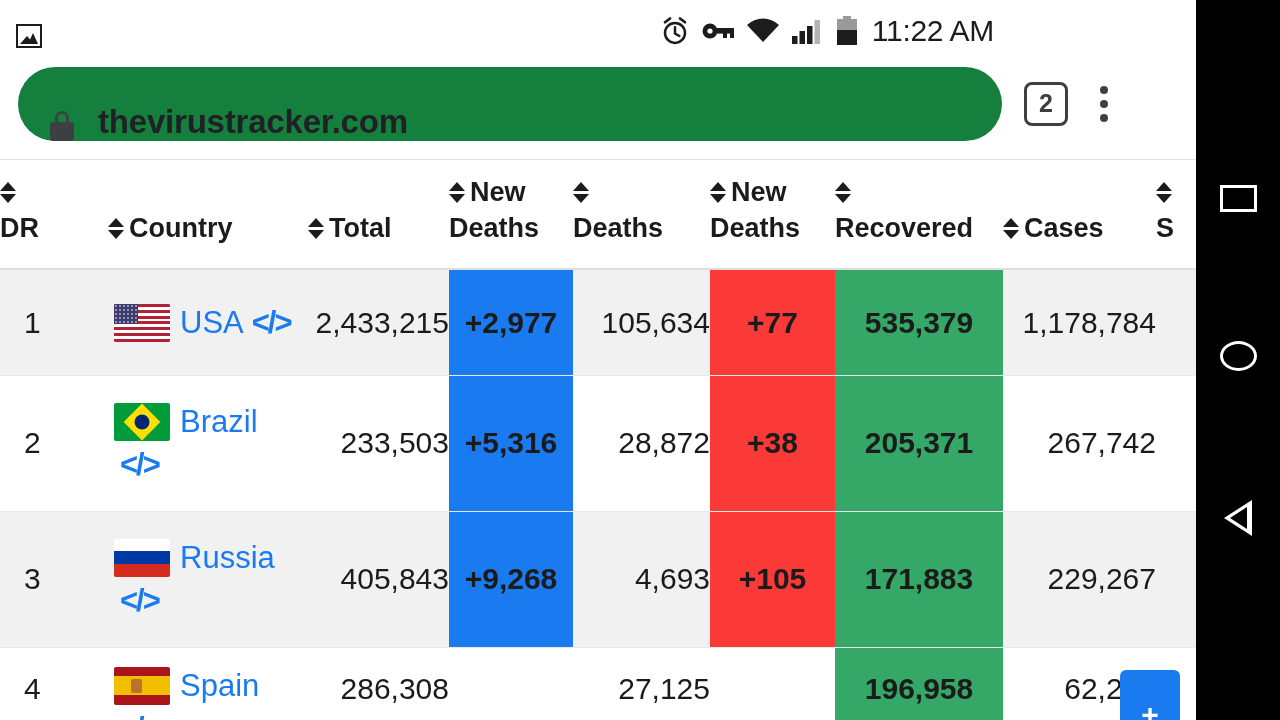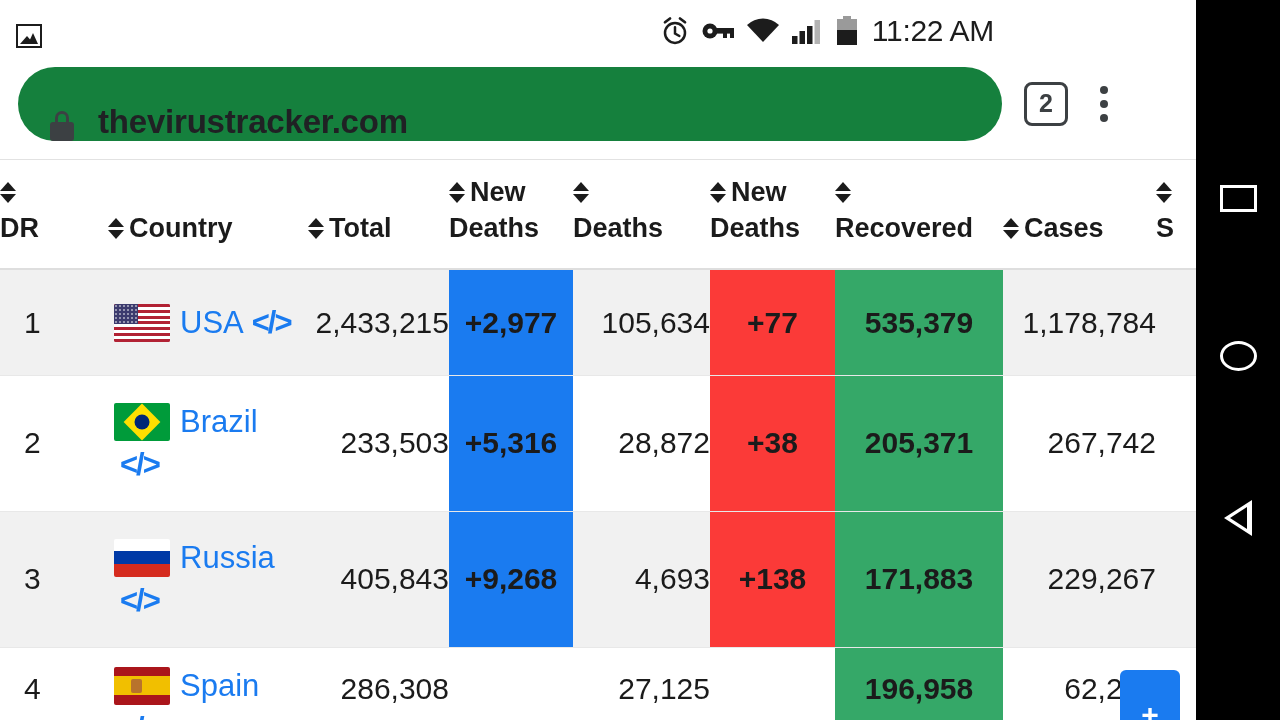--- a/index.html
+++ b/index.html
@@ -364,21 +364,21 @@
             <span class="country-cell">
               <span class="flag flag-russia">
                 <span class="w"></span><span class="b"></span><span class="r"></span>
               </span><span class="cname">Russia</span>
               <span class="codeicon wrapped">&lt;/&gt;</span>
             </span>
           </td>
           <td class="cellpad num">405,843</td>
           <td class="hl blue">+9,268</td>
           <td class="cellpad num">4,693</td>
-          <td class="hl red">+138</td>
+          <td class="hl red">+105</td>
           <td class="hl green">171,883</td>
           <td class="cellpad num">229,267</td>
           <td class="cellpad num">2</td>
         </tr>
 
         <tr class="plain" style="height:136px">
           <td class="cellpad" style="padding-left:24px; vertical-align:top; padding-top:24px">4</td>
           <td class="cellpad" style="vertical-align:top; padding-top:18px">
             <span class="country-cell">
               <span class="flag flag-spain">

